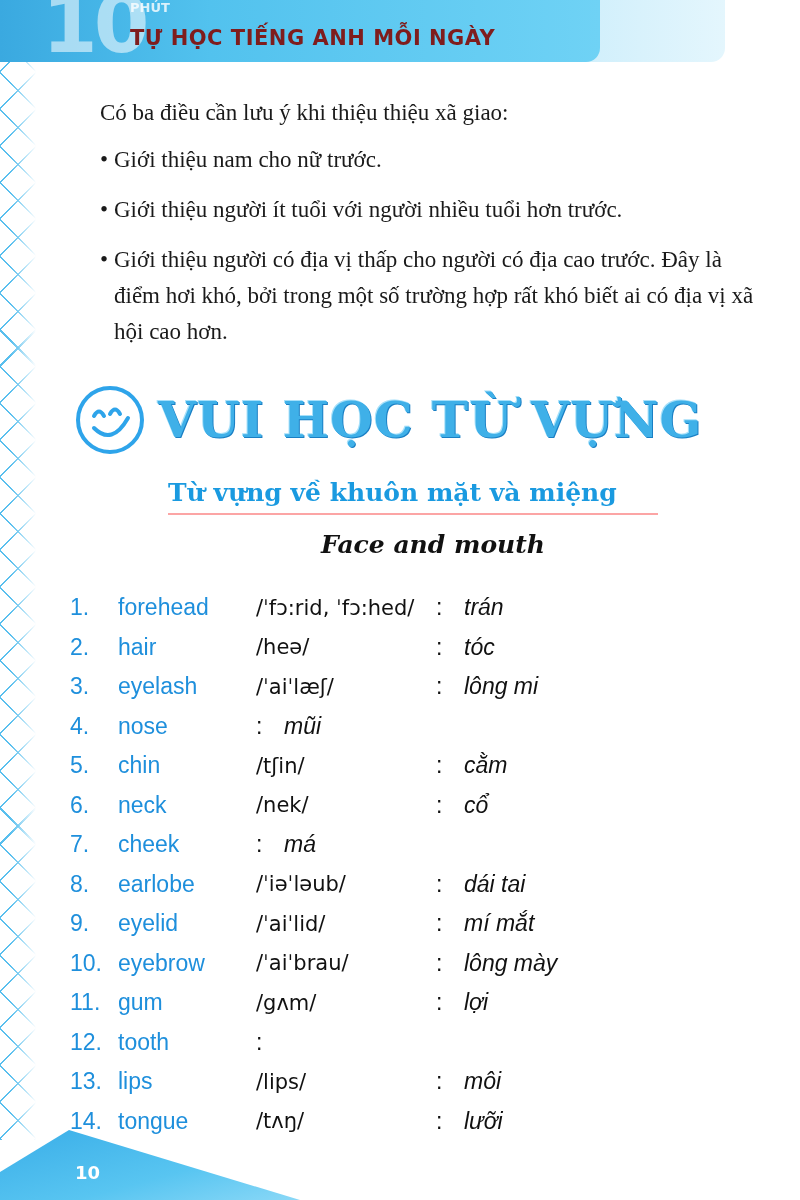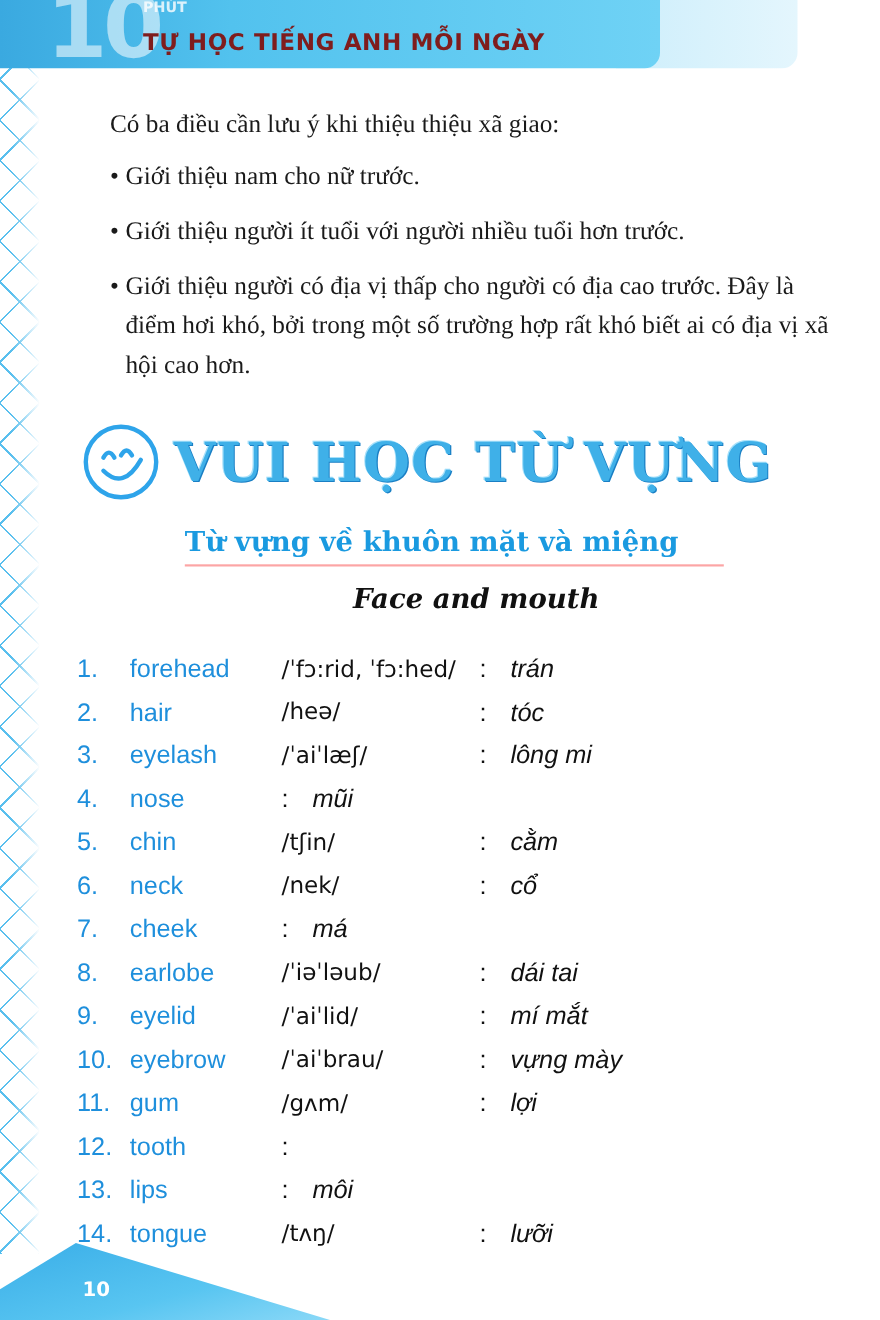--- a/index.html
+++ b/index.html
@@ -198,37 +198,38 @@
       <span class="word">eyelid</span>
       <span class="ipa">/ˈaiˈlid/</span>
       <span class="colon">:</span>
       <span class="meaning">mí mắt</span>
     </div>
   <div class="row">
       <span class="num">10.</span>
       <span class="word">eyebrow</span>
       <span class="ipa">/ˈaiˈbrau/</span>
       <span class="colon">:</span>
-      <span class="meaning">vựng mày</span>
+      <span class="meaning">lông mày</span>
     </div>
   <div class="row">
       <span class="num">11.</span>
       <span class="word">gum</span>
       <span class="ipa">/gʌm/</span>
       <span class="colon">:</span>
       <span class="meaning">lợi</span>
     </div>
   <div class="row">
       <span class="num">12.</span>
       <span class="word">tooth</span>
       <span class="colon">:</span>
     </div>
   <div class="row">
       <span class="num">13.</span>
       <span class="word">lips</span>
+      <span class="ipa">/lips/</span>
       <span class="colon">:</span>
       <span class="meaning">môi</span>
     </div>
   <div class="row">
       <span class="num">14.</span>
       <span class="word">tongue</span>
       <span class="ipa">/tʌŋ/</span>
       <span class="colon">:</span>
       <span class="meaning">lưỡi</span>
     </div>

